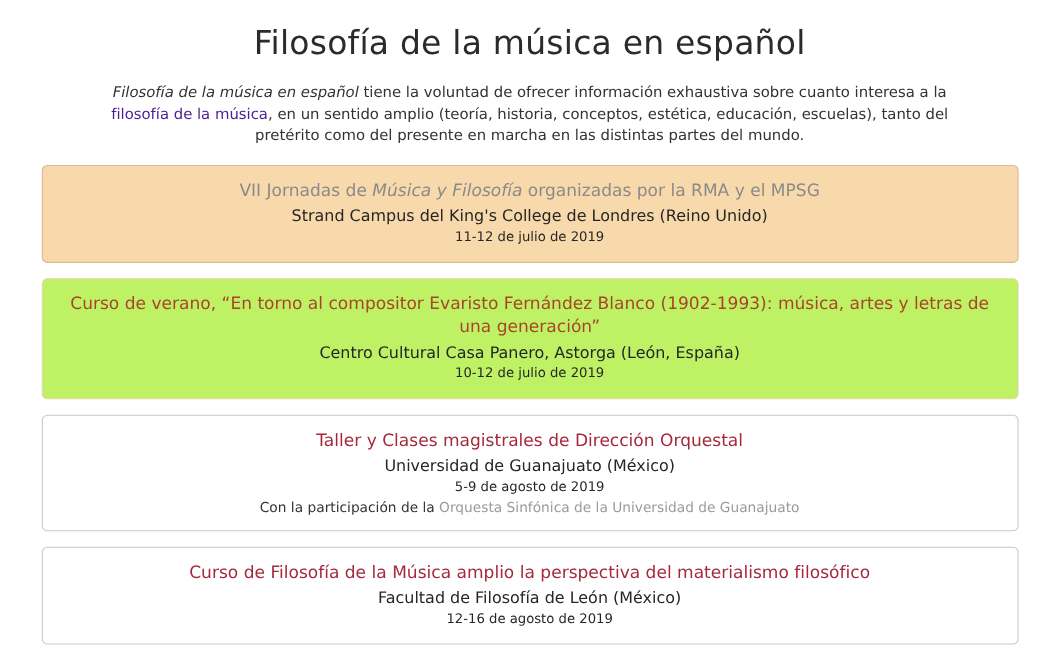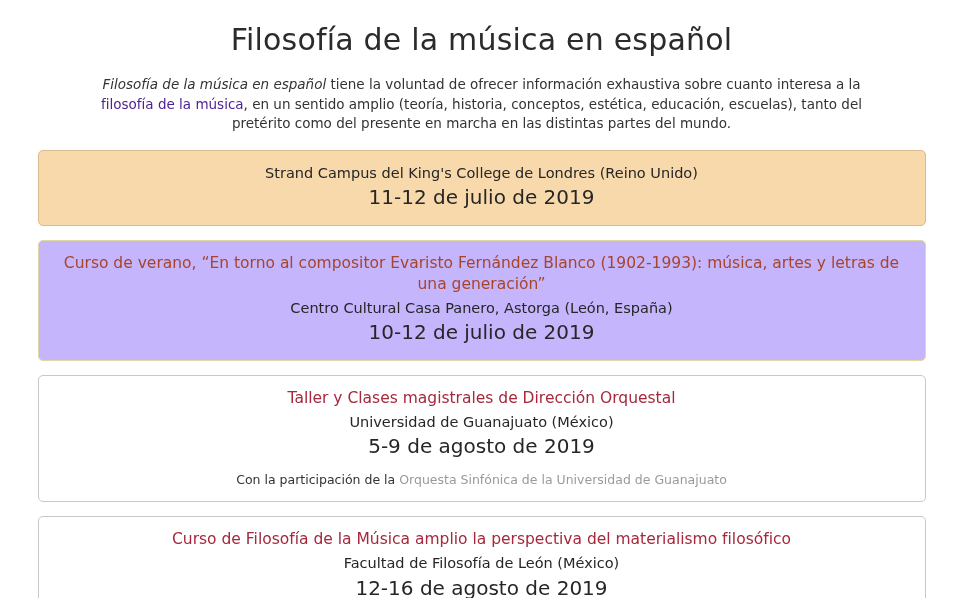--- a/index.html
+++ b/index.html
@@ -49,21 +49,21 @@
     width: 888px;
     padding: 12px 18px 14px 18px;
     text-align: center;
     background: #ffffff;
   }
   .card.orange {
     background: #f8d9ac;
     border-color: #d9bb8c;
   }
   .card.yellow {
-    background: #c4b5fd;
+    background: #bef264;
     border-color: #ded9a0;
   }
   .card.plain {
     background: #ffffff;
   }
   .card .line1 {
     font-size: 15.5px;
     line-height: 1.35;
     margin-bottom: 3px;
   }
@@ -78,45 +78,48 @@
   }
   .card.plain .line1 {
     color: #a5283c;
   }
   .card .line2 {
     font-size: 14.5px;
     color: #262626;
     line-height: 1.4;
   }
   .card .line3 {
-    font-size: 20px;
+    font-size: 12px;
     color: #262626;
     line-height: 1.4;
   }
   .card .line4 {
     font-size: 12.5px;
     color: #333333;
-    margin-top: 12px;
+    margin-top: 2px;
   }
   .card .line4 .muted {
     color: #9a9a9a;
   }
 </style>
 </head>
 <body>
 
 <div class="page">
 
   <h1 class="site-title">Filosofía de la música en español</h1>
 
   <p class="intro">
     <span class="it">Filosofía de la música en español</span><span> tiene la voluntad de ofrecer información exhaustiva sobre cuanto interesa a la </span><span class="link-red">filosofía de la música</span><span>, en un sentido amplio (teoría, historia, conceptos, estética, educación, escuelas), tanto del pretérito como del presente en marcha en las distintas partes del mundo.</span>
   </p>
 
   <div class="card orange">
+    <div class="line1">
+      <span>VII Jornadas de </span><span class="it">Música y Filosofía</span><span> organizadas por la RMA y el MPSG</span>
+    </div>
     <div class="line2">Strand Campus del King's College de Londres (Reino Unido)</div>
     <div class="line3">11-12 de julio de 2019</div>
   </div>
 
   <div class="card yellow">
     <div class="line1">
       <span>Curso de verano, “En torno al compositor Evaristo Fernández Blanco (1902-1993): música, artes y letras de una generación”</span>
     </div>
     <div class="line2">Centro Cultural Casa Panero, Astorga (León, España)</div>
     <div class="line3">10-12 de julio de 2019</div>

